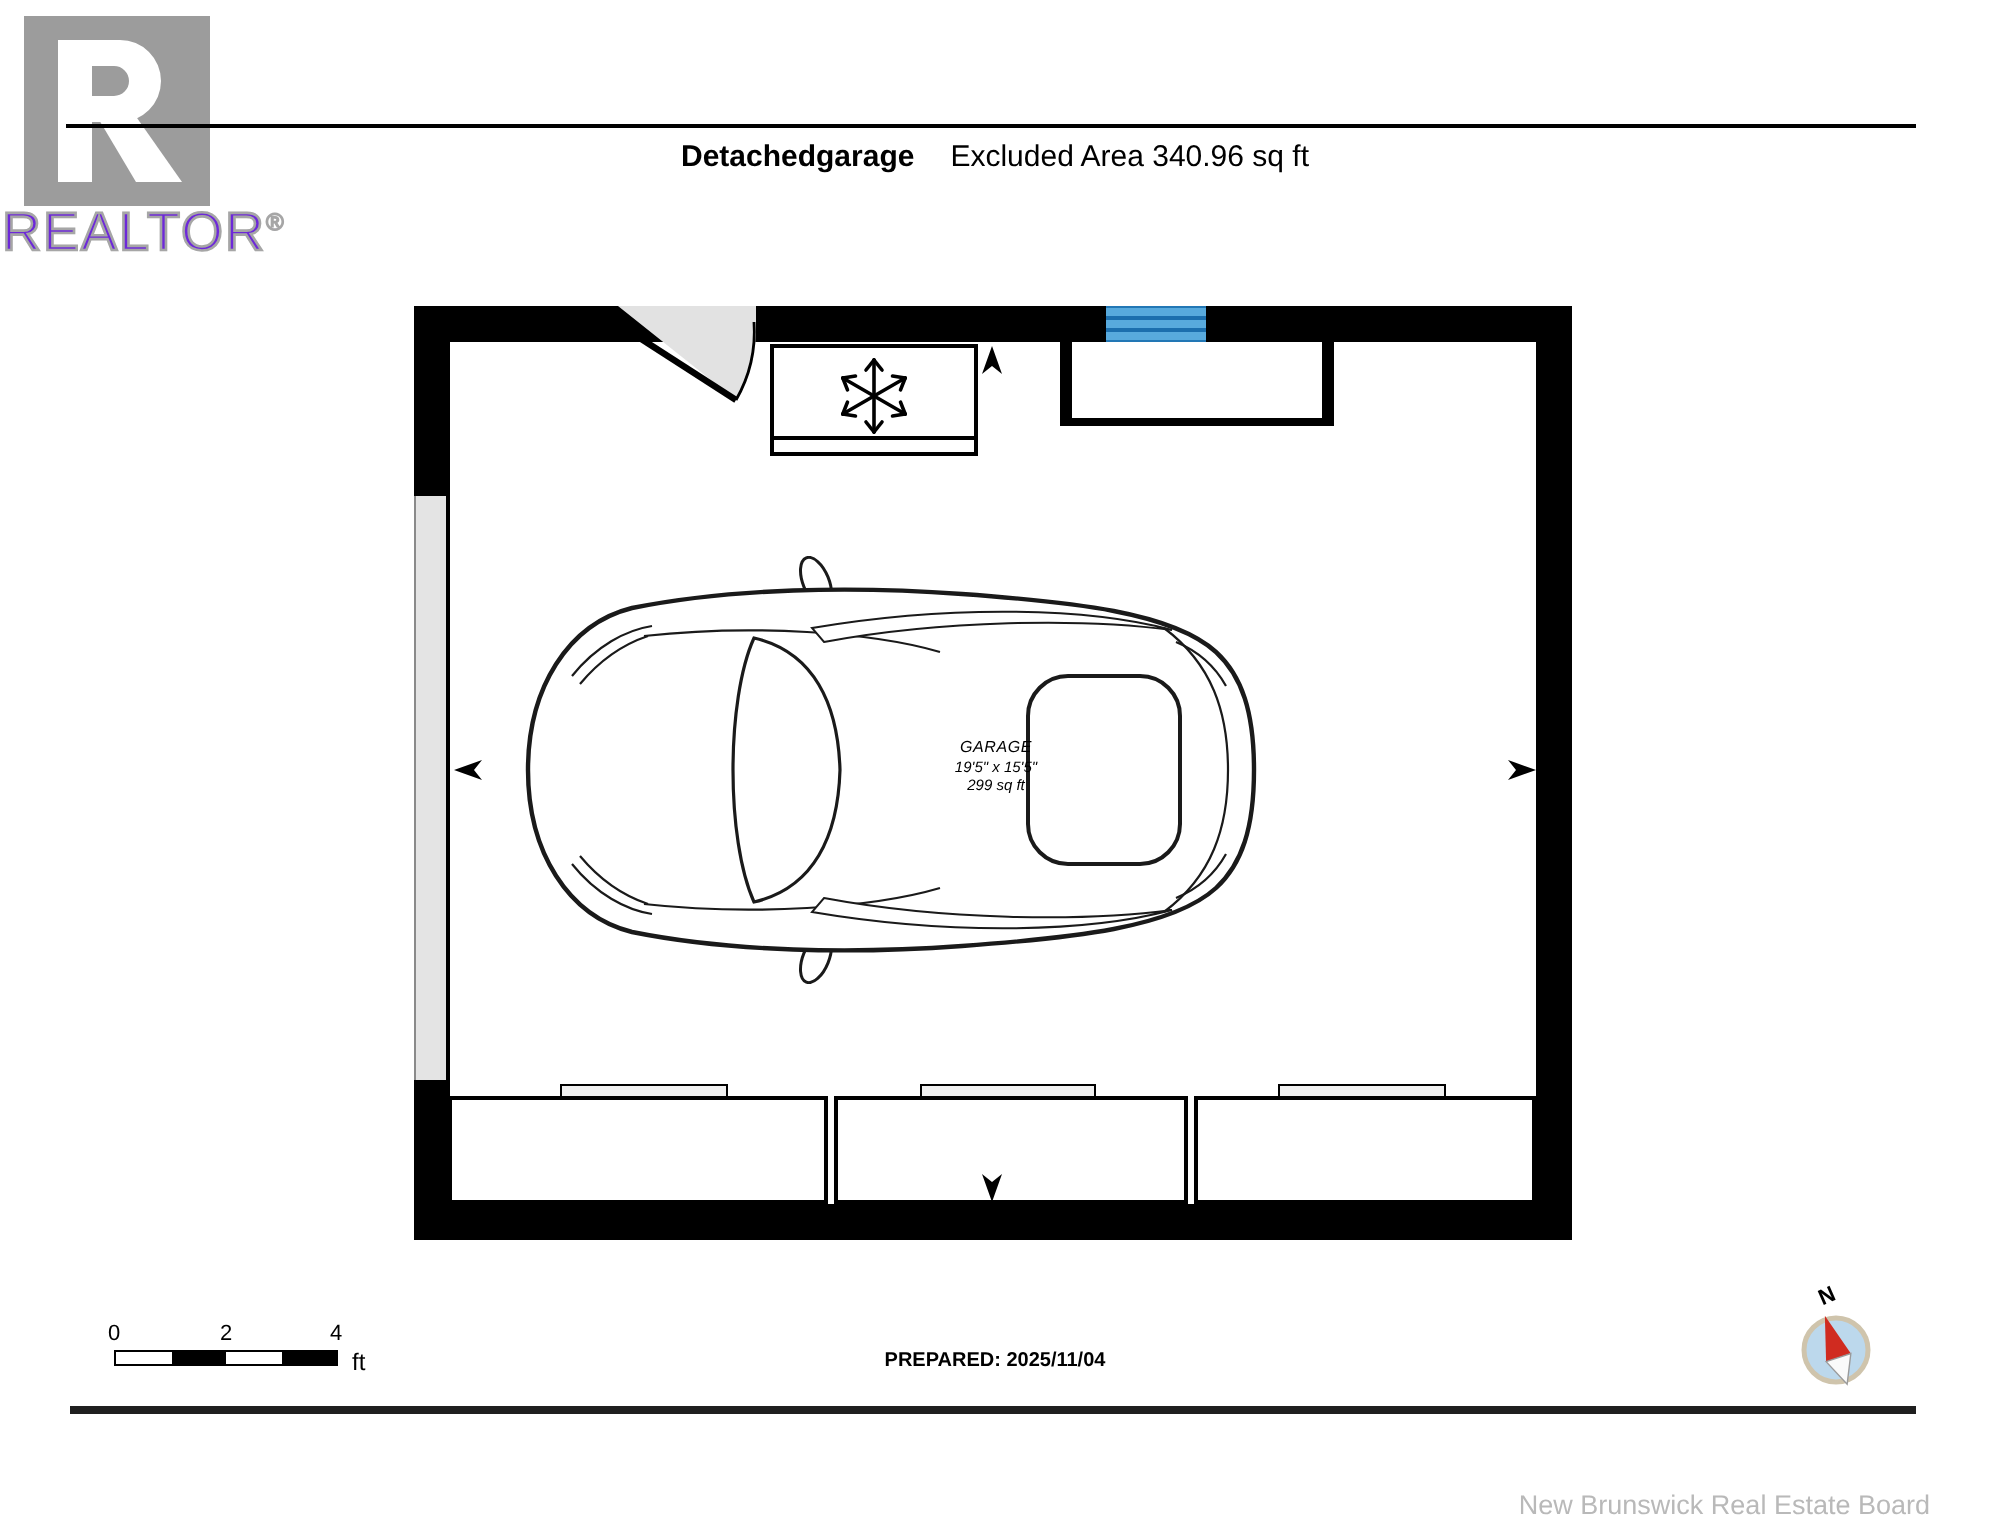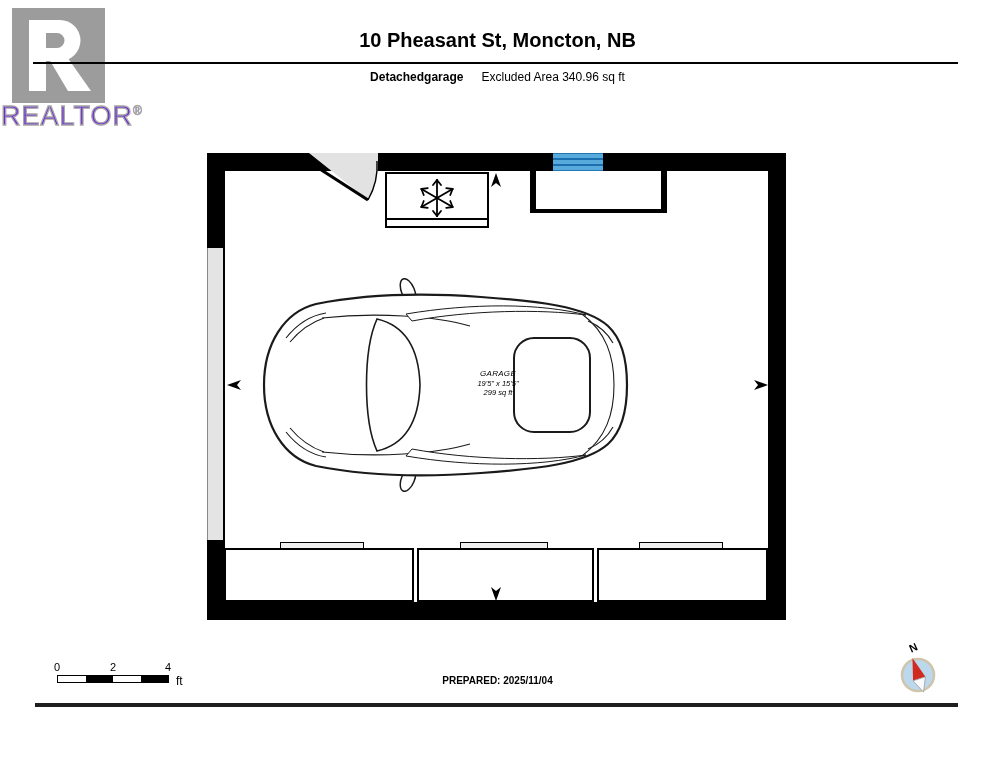--- a/index.html
+++ b/index.html
@@ -7,21 +7,21 @@
         font-family:"Liberation Sans","DejaVu Sans",sans-serif;color:#000;}
   .abs{position:absolute;}
 
   
   .logo-box{left:12px;top:8px;width:93px;height:95px;background:#9c9c9c;z-index:1;}
   .brand{left:1px;top:101px;font-size:27px;letter-spacing:1px;color:#6d28d9;
          -webkit-text-stroke:1.3px #a6a6a6;z-index:1;}
   .brand sup{font-size:12px;-webkit-text-stroke:0.8px #a6a6a6;}
   .title-line{left:33px;top:62px;width:925px;height:2px;background:#000;z-index:2;}
   .page-title{left:0;top:29px;width:100%;text-align:center;font-size:20px;font-weight:bold;}
-  .subtitle{left:0;top:70px;width:100%;text-align:center;font-size:12px;}
+  .subtitle{left:0;top:70px;width:100%;text-align:center;font-size:15px;}
   .subtitle .floor{font-weight:bold;margin-right:18px;}
 
   
   .wall{background:#000;}
   .wall-top{left:207px;top:153px;width:579px;height:18px;}
   .wall-left{left:207px;top:153px;width:18px;height:467px;}
   .wall-right{left:768px;top:153px;width:18px;height:467px;}
   .wall-bottom{left:207px;top:602px;width:579px;height:18px;}
 
   .garage-door{left:207px;top:248px;width:18px;height:292px;background:#e4e4e4;
@@ -76,21 +76,20 @@
     <svg width="93" height="95" viewBox="0 0 93 95">
       <rect x="0" y="0" width="93" height="95" fill="#9c9c9c"></rect>
       <rect x="17" y="12" width="17" height="71" fill="#fff"></rect>
       <path d="M34,12 h14 a20.5,20.5 0 0 1 0 41 h-14 Z M34,25 h11 a7.5,7.5 0 0 1 0 15 h-11 Z" fill="#fff" fill-rule="evenodd"></path>
       <polygon points="34,46 53,46 79,83 56,83" fill="#fff"></polygon>
     </svg>
   </div>
   <div class="abs brand"><span>REALTOR</span><sup>®</sup></div>
 
   <div class="abs title-line"></div>
-  <div class="abs page-title">10 Pheasant St, Moncton, NB</div>
   <div class="abs subtitle">
     <span class="floor">Detachedgarage</span><span>Excluded Area 340.96 sq ft</span>
   </div>
 
   <div class="abs wall wall-top"></div>
   <div class="abs wall wall-left"></div>
   <div class="abs wall wall-right"></div>
   <div class="abs wall wall-bottom"></div>
 
   <div class="abs garage-door"></div>
@@ -194,14 +193,15 @@
   <svg class="abs compass-svg" width="52" height="58" viewBox="0 0 52 58">
     <text x="17" y="12" font-size="11" font-weight="bold" font-family="Liberation Sans, sans-serif" transform="rotate(-24 17 9)" fill="#000">N</text>
     <circle cx="25" cy="34" r="16" fill="#bcd8ec" stroke="#cfc4ac" stroke-width="2.5"></circle>
     <g transform="rotate(-18 25 34)">
       <polygon points="25,16 31.5,38 18.5,38" fill="#d02b20"></polygon>
       <polygon points="18.5,38 31.5,38 25,52" fill="#fafafa" stroke="#9a9a9a" stroke-width="0.7"></polygon>
     </g>
   </svg>
 
   <div class="abs footer-line"></div>
+  <div class="abs attribution">New Brunswick Real Estate Board</div>
 
 </div>
 
 </body></html>

